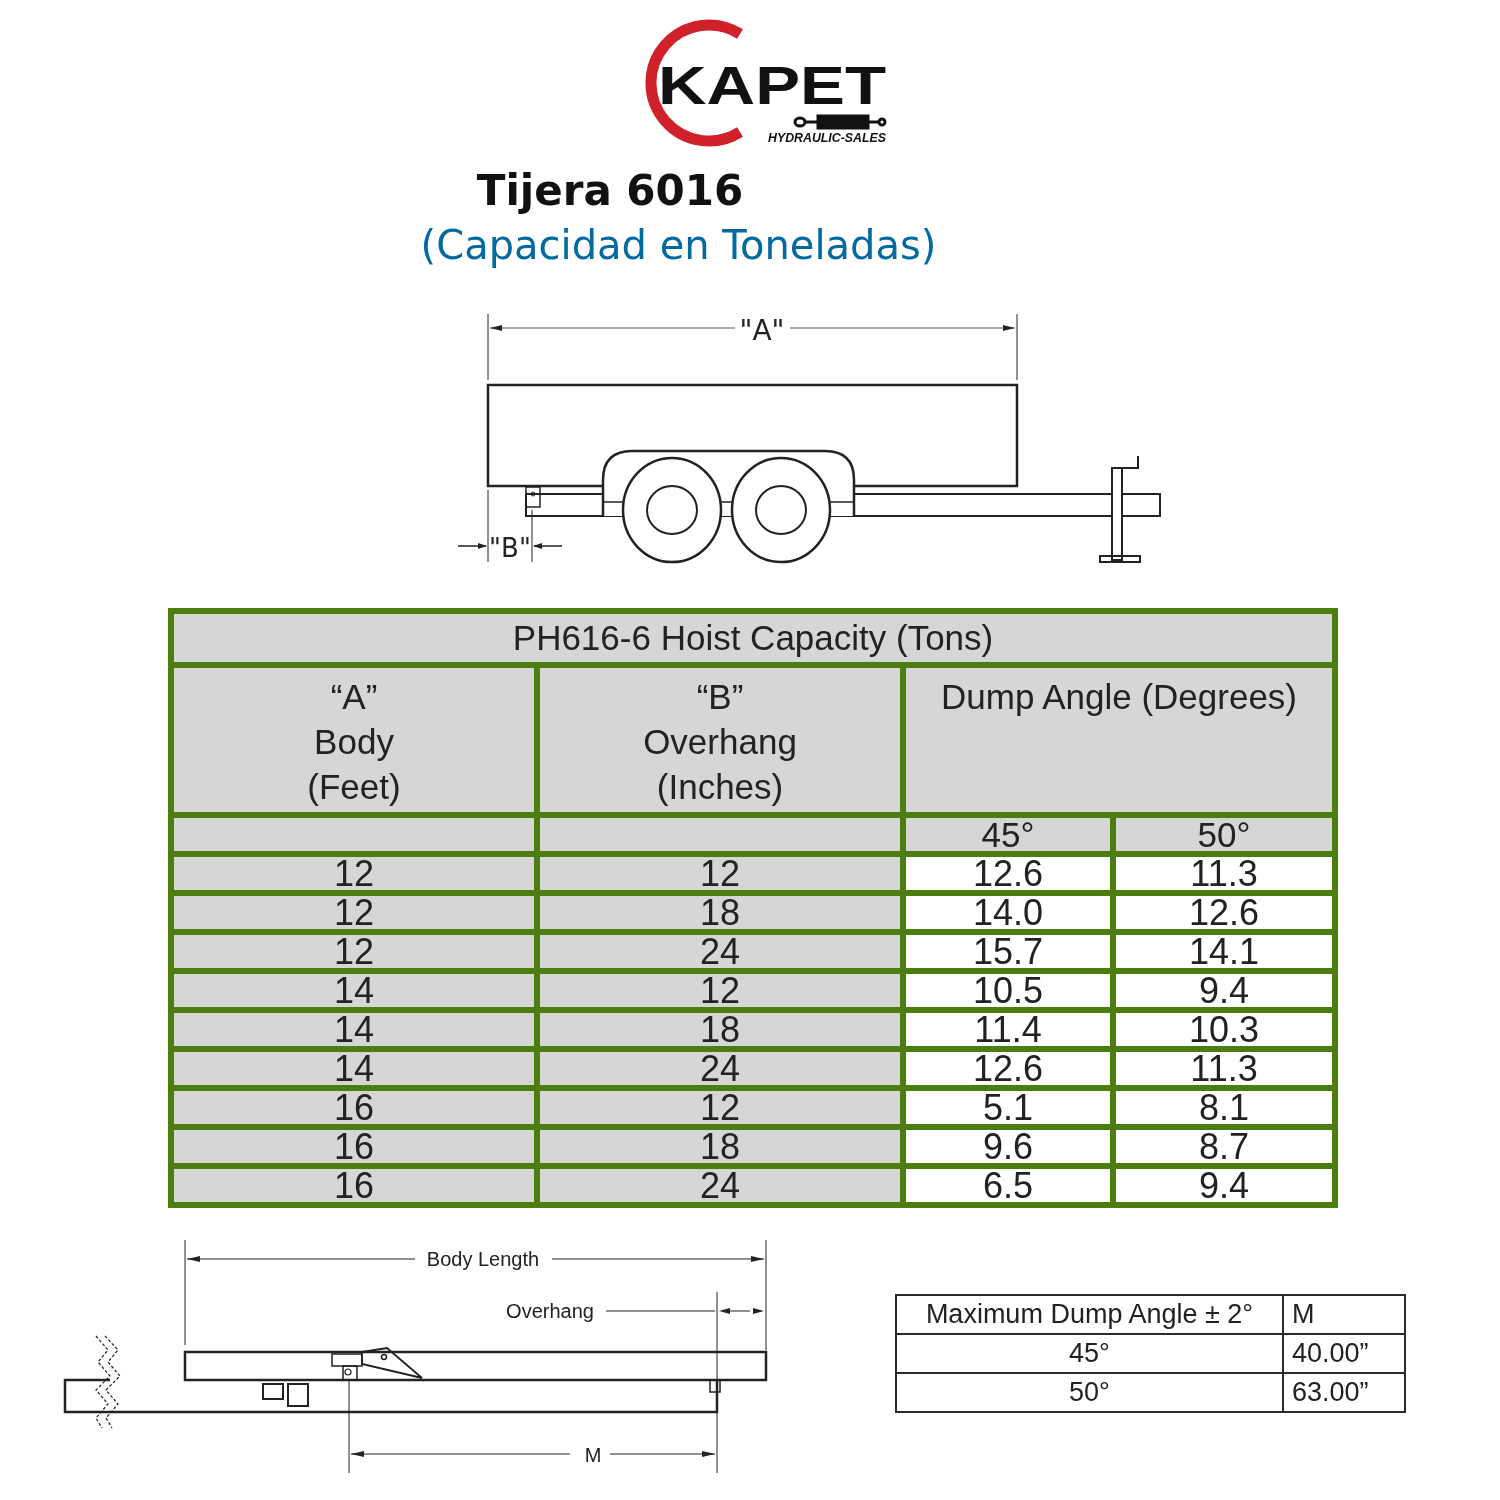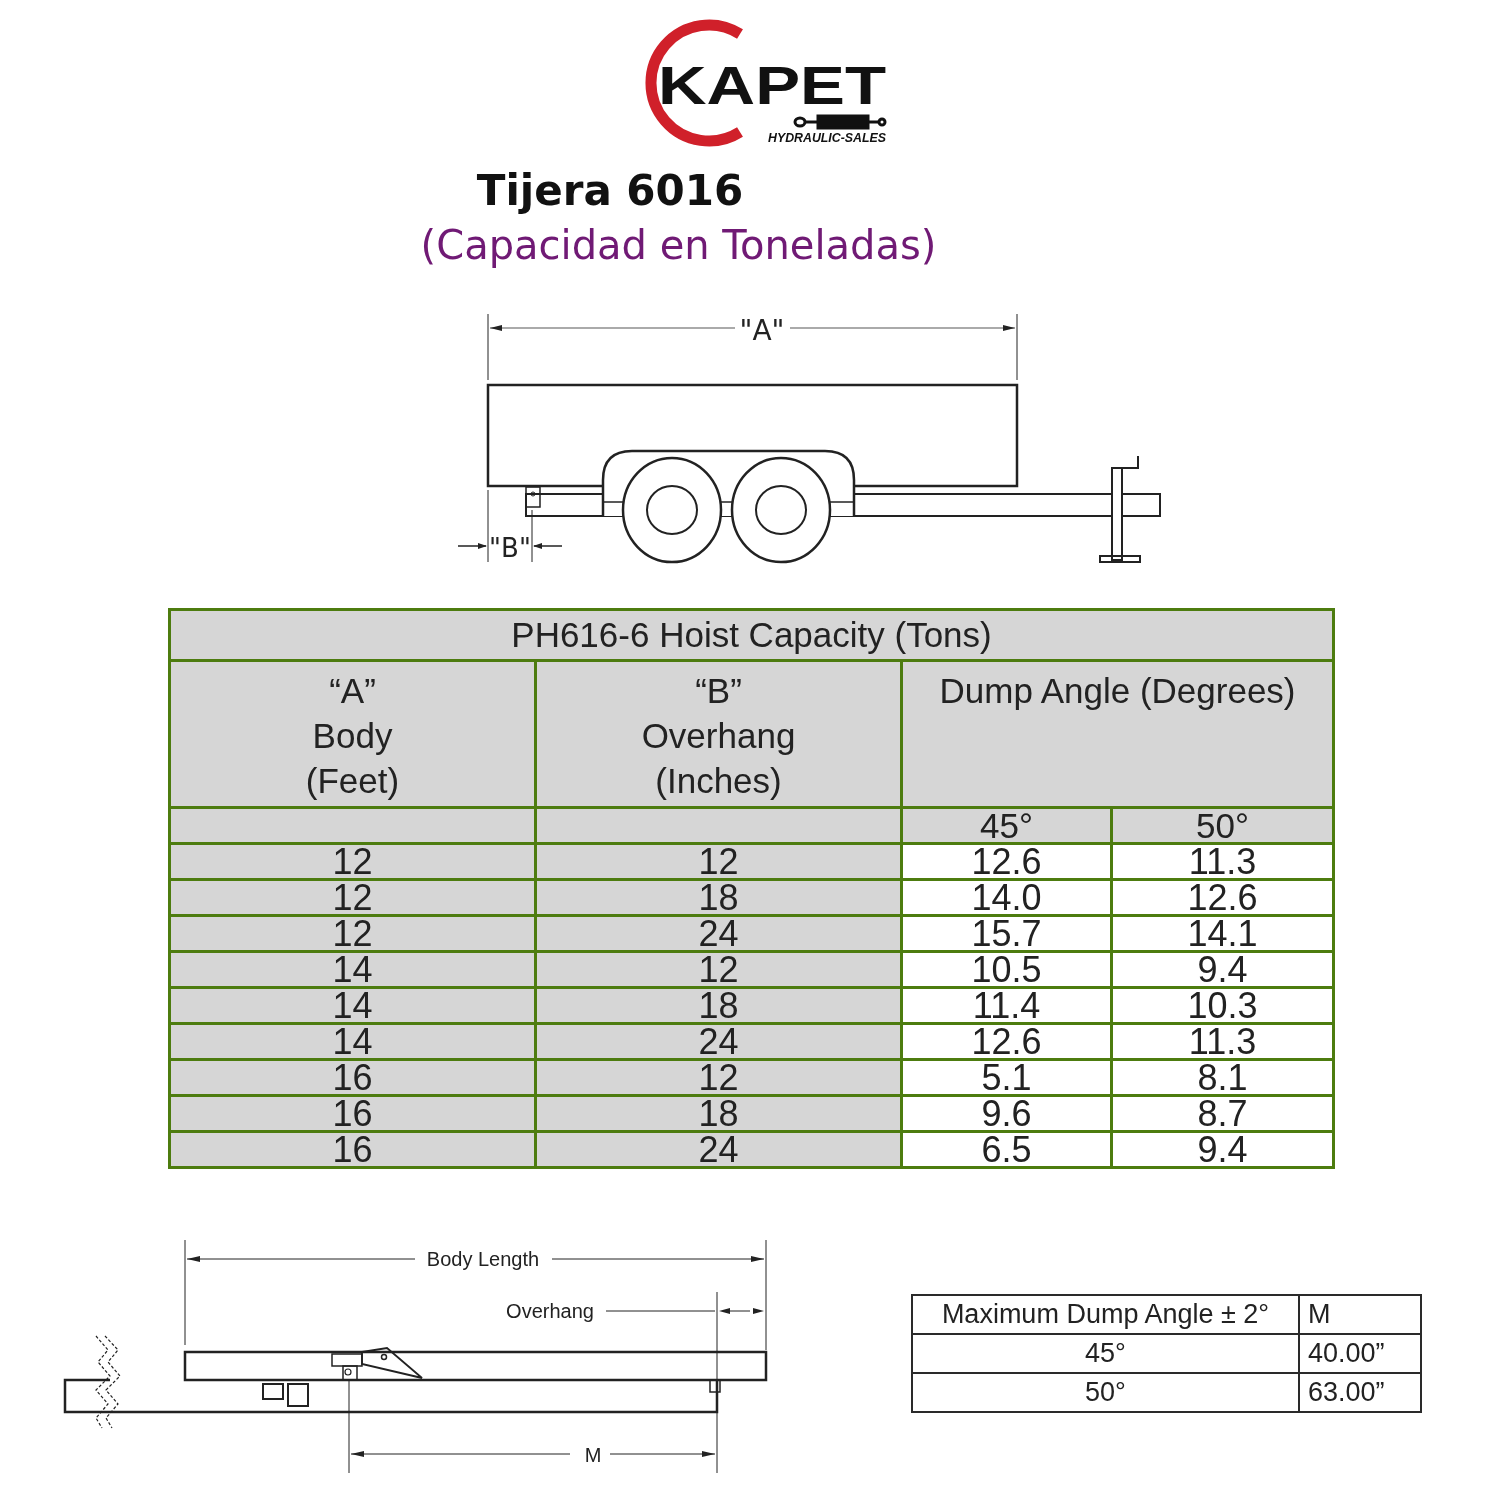--- a/index.html
+++ b/index.html
@@ -3,37 +3,37 @@
 <meta charset="utf-8">
 <style>
   html, body { margin:0; padding:0; background:#ffffff; }
   body { width:1500px; height:1500px; position:relative; overflow:hidden; font-family:"Liberation Sans", sans-serif; color:#222; }
   .abs { position:absolute; }
   
   #logo { left:610px; top:18px; width:285px; height:130px; }
   #logo svg { width:100%; height:100%; }
   
   #title { left:0; width:1220px; top:166px; text-align:center; font-family:"DejaVu Sans", sans-serif; font-weight:bold; font-size:42px; color:#111; }
-  #subtitle { left:0; width:1357px; top:222px; text-align:center; font-family:"DejaVu Sans", sans-serif; font-size:40px; color:#701a75; }
+  #subtitle { left:0; width:1357px; top:222px; text-align:center; font-family:"DejaVu Sans", sans-serif; font-size:40px; color:#0369a1; }
   
   #trailer { left:450px; top:300px; width:730px; height:280px; }
   
   #cap-table { left:168px; top:608px; width:1164px; border-collapse:collapse; table-layout:fixed; }
-  #cap-table td, #cap-table th { border:3px solid #4d7c0f; padding:0; text-align:center; font-weight:normal; color:#222; }
+  #cap-table td, #cap-table th { border:6px solid #4d7c0f; padding:0; text-align:center; font-weight:normal; color:#222; }
   #cap-table .gray { background:#d6d6d6; }
   #cap-table .white { background:#ffffff; }
   #cap-table .caption-cell { height:48px; font-size:35px; line-height:48px; }
   #cap-table .head-cell { height:138px; font-size:35px; line-height:45px; vertical-align:top; padding-top:6px; }
   #cap-table .angle-row td { height:33px; font-size:35px; line-height:33px; }
   #cap-table .data-row td { height:33px; font-size:36px; line-height:33px; overflow:hidden; }
   .hl { display:block; }
   
   #side-diagram { left:50px; top:1230px; width:740px; height:260px; }
   
-  #m-table { left:895px; top:1294px; border-collapse:collapse; table-layout:fixed;margin-left:16px; }
+  #m-table { left:895px; top:1294px; border-collapse:collapse; table-layout:fixed; }
   #m-table td { border:2px solid #2a2a2a; font-size:27px; color:#222; height:37px; line-height:37px; padding:0; }
   #m-table .c1 { width:385px; text-align:center; }
   #m-table .c2 { width:112px; text-align:left; padding-left:8px; }
 </style>
 </head>
 <body>
 
 <div id="logo" class="abs">
   <svg viewBox="0 0 285 130" xmlns="http://www.w3.org/2000/svg">
     <path d="M130 16 A58 58 0 1 0 130 114" fill="none" stroke="#d0202a" stroke-width="11"></path>

